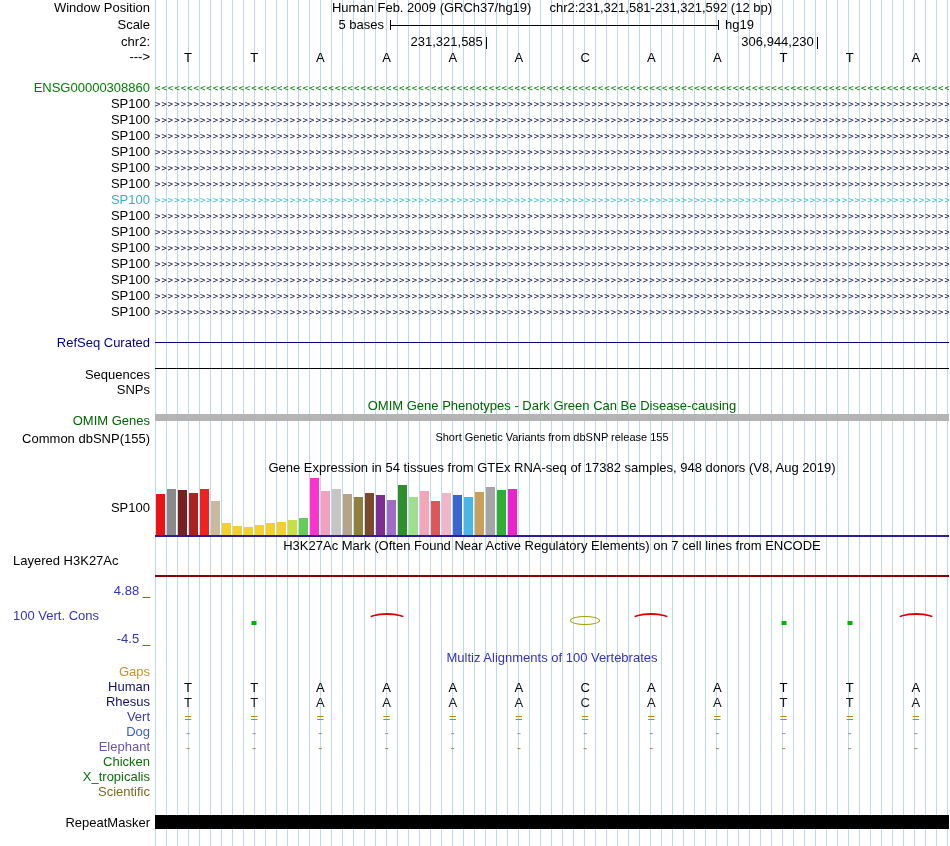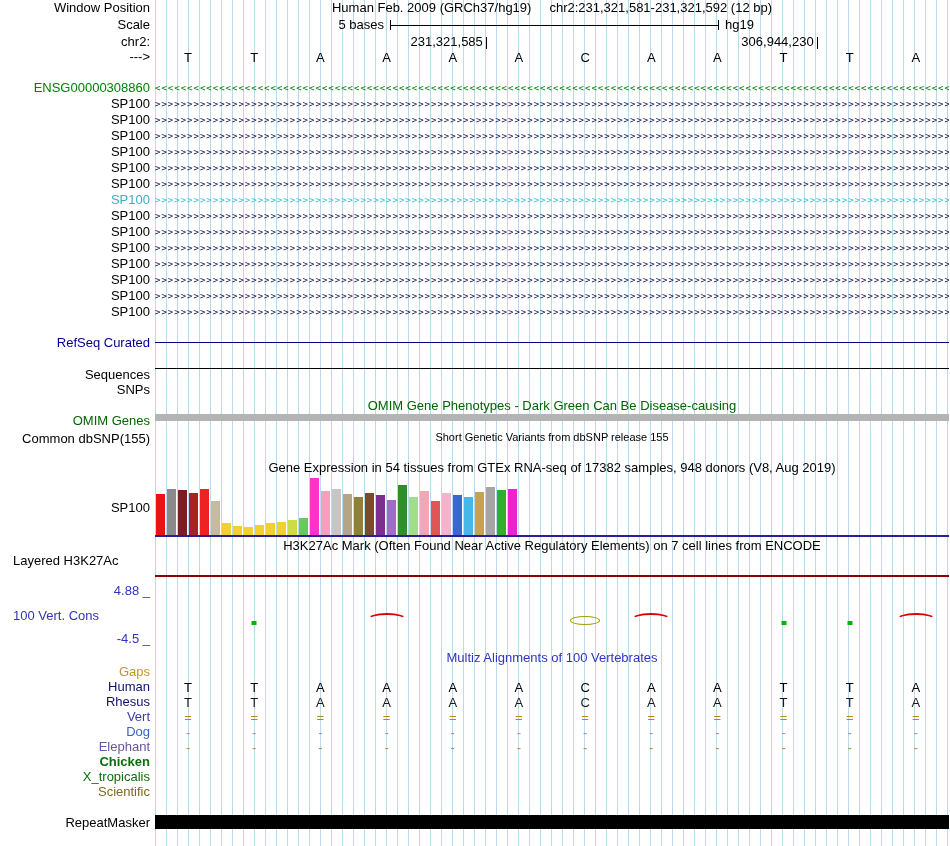--- a/index.html
+++ b/index.html
@@ -250,16 +250,16 @@
       <span class="mz-cell" style="left: 29.1667%; color: rgb(176, 143, 74);">-</span>
       <span class="mz-cell" style="left: 37.5%; color: rgb(176, 143, 74);">-</span>
       <span class="mz-cell" style="left: 45.8333%; color: rgb(176, 143, 74);">-</span>
       <span class="mz-cell" style="left: 54.1667%; color: rgb(176, 143, 74);">-</span>
       <span class="mz-cell" style="left: 62.5%; color: rgb(176, 143, 74);">-</span>
       <span class="mz-cell" style="left: 70.8333%; color: rgb(176, 143, 74);">-</span>
       <span class="mz-cell" style="left: 79.1667%; color: rgb(176, 143, 74);">-</span>
       <span class="mz-cell" style="left: 87.5%; color: rgb(176, 143, 74);">-</span>
       <span class="mz-cell" style="left: 95.8333%; color: rgb(176, 143, 74);">-</span>
     </div>
-    <div class="lab" style="top: 755px; color: rgb(10, 110, 10); font-weight: bold;">Chicken</div>
+    <div class="lab" style="top: 755px; color: rgb(10, 110, 10);">Chicken</div>
     <div class="lab" style="top: 770px; color: rgb(10, 110, 10);">X_tropicalis</div>
     <div class="lab" style="top: 785px; color: rgb(125, 106, 31);">Scientific</div>
   </div>
 
 </body></html>

